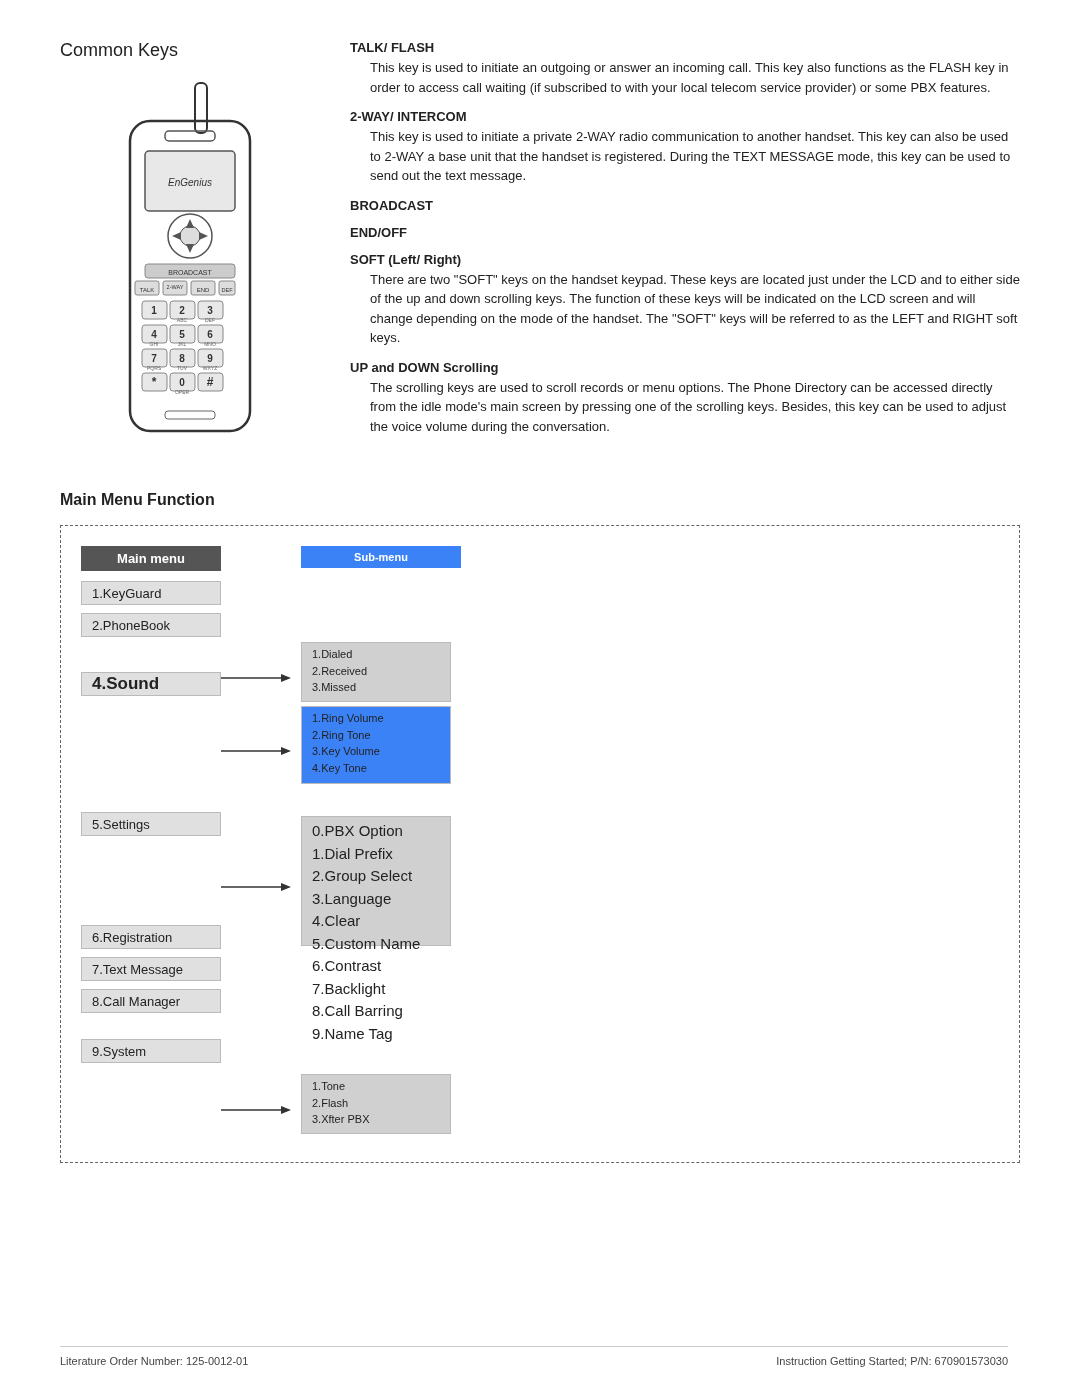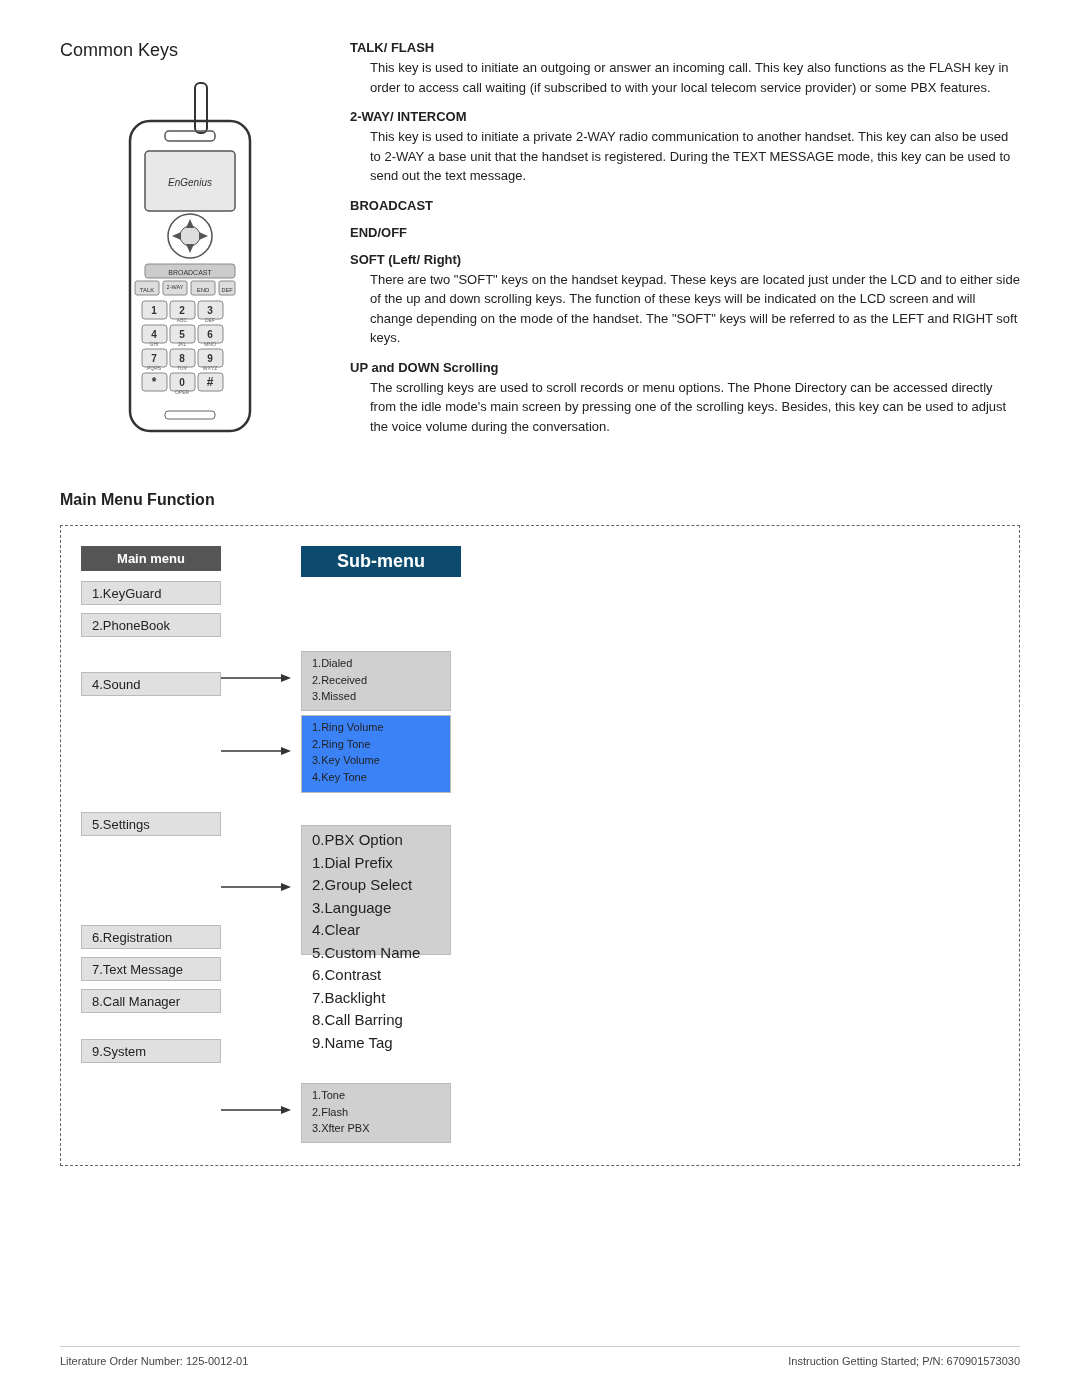--- a/index.html
+++ b/index.html
@@ -94,21 +94,21 @@
       font-size: 13px;
       font-weight: bold;
       margin-bottom: 8px;
     }
 
     
     .footer {
       position: absolute;
       bottom: 30px;
       left: 60px;
-      right: 60px;
+      right: 72px;
       display: flex;
       justify-content: space-between;
       font-size: 11px;
       color: #444;
       border-top: 1px solid #ccc;
       padding-top: 8px;
     }
   </style>
 </head>
 <body>
@@ -236,21 +236,21 @@
       <div style="display: flex; align-items: flex-start; gap: 0px;">
             <div style="display: flex; flex-direction: column; align-items: flex-start;">
               <div class="menu-header" style="background: rgb(85, 85, 85); color: rgb(255, 255, 255); text-align: center; padding: 5px 30px; font-size: 13px; font-weight: bold; margin-bottom: 8px; min-width: 140px;">Main menu</div>
               <div style="display: flex; align-items: center; margin-bottom: 4px; height: 28px;">
                 <div style="background: rgb(224, 224, 224); padding: 4px 10px; font-size: 13px; border: 1px solid rgb(187, 187, 187); min-width: 140px; height: 24px; display: flex; align-items: center;">1.KeyGuard</div>
               </div>
               <div style="display: flex; align-items: center; margin-bottom: 4px; height: 28px;">
                 <div style="background: rgb(224, 224, 224); padding: 4px 10px; font-size: 13px; border: 1px solid rgb(187, 187, 187); min-width: 140px; height: 24px; display: flex; align-items: center;">2.PhoneBook</div>
               </div>
               <div style="display: flex; align-items: center; margin-bottom: 4px; height: 82px;">
-                <div style="background: rgb(224, 224, 224); padding: 4px 10px; font-size: 13px; border: 1px solid rgb(187, 187, 187); min-width: 140px; height: 24px; display: flex; align-items: center;">4.Sound</div>
+                <div style="background: rgb(224, 224, 224); padding: 4px 10px; font-size: 17px; border: 1px solid rgb(187, 187, 187); min-width: 140px; height: 24px; display: flex; align-items: center; font-weight: bold;">4.Sound</div>
               </div>
               <div style="display: flex; align-items: center; margin-bottom: 4px; height: 190px;">
                 <div style="background: rgb(224, 224, 224); padding: 4px 10px; font-size: 13px; border: 1px solid rgb(187, 187, 187); min-width: 140px; height: 24px; display: flex; align-items: center;">5.Settings</div>
               </div>
               <div style="display: flex; align-items: center; margin-bottom: 4px; height: 28px;">
                 <div style="background: rgb(224, 224, 224); padding: 4px 10px; font-size: 13px; border: 1px solid rgb(187, 187, 187); min-width: 140px; height: 24px; display: flex; align-items: center;">6.Registration</div>
               </div>
               <div style="display: flex; align-items: center; margin-bottom: 4px; height: 28px;">
                 <div style="background: rgb(224, 224, 224); padding: 4px 10px; font-size: 13px; border: 1px solid rgb(187, 187, 187); min-width: 140px; height: 24px; display: flex; align-items: center;">7.Text Message</div>
               </div>
@@ -286,21 +286,21 @@
               <div style="height: 32px; display: flex; align-items: center;"></div>
               <div style="height: 32px; display: flex; align-items: center;"></div>
               <div style="height: 64px; display: flex; align-items: center;">
                 <svg width="70" height="20" viewBox="0 0 70 20">
                   <line x1="0" y1="10" x2="60" y2="10" stroke="#333" stroke-width="1.5"></line>
                   <polygon points="60,6 70,10 60,14" fill="#333"></polygon>
                 </svg>
               </div>
             </div>
             <div style="display: flex; flex-direction: column; align-items: flex-start;">
-              <div style="background: #0c4a6e; color: rgb(255, 255, 255); text-align: center; padding: 5px 30px; font-size: 18px; font-weight: bold; margin-bottom: 8px; min-width: 160px;">Sub-menu</div>
+              <div style="background: #3b82f6; color: rgb(255, 255, 255); text-align: center; padding: 5px 30px; font-size: 11px; font-weight: bold; margin-bottom: 8px; min-width: 160px;">Sub-menu</div>
               <div style="height: 32px; display: flex; align-items: center; margin-bottom: 0px;"></div>
               <div style="height: 32px; display: flex; align-items: center; margin-bottom: 0px;"></div>
               <div style="height: 64px; display: flex; align-items: center; margin-bottom: 0px;">
                 <div style="background: rgb(208, 208, 208); padding: 3px 10px; font-size: 11px; line-height: 1.5; border: 1px solid rgb(187, 187, 187); min-width: 150px; white-space: pre-line; height: 60px;">1.Dialed
 2.Received
 3.Missed</div>
               </div>
               <div style="height: 82px; display: flex; align-items: center; margin-bottom: 0px;">
                 <div style="background: #3b82f6; padding: 3px 10px; font-size: 11px; line-height: 1.5; border: 1px solid rgb(187, 187, 187); min-width: 150px; white-space: pre-line; height: 78px;">1.Ring Volume
 2.Ring Tone

